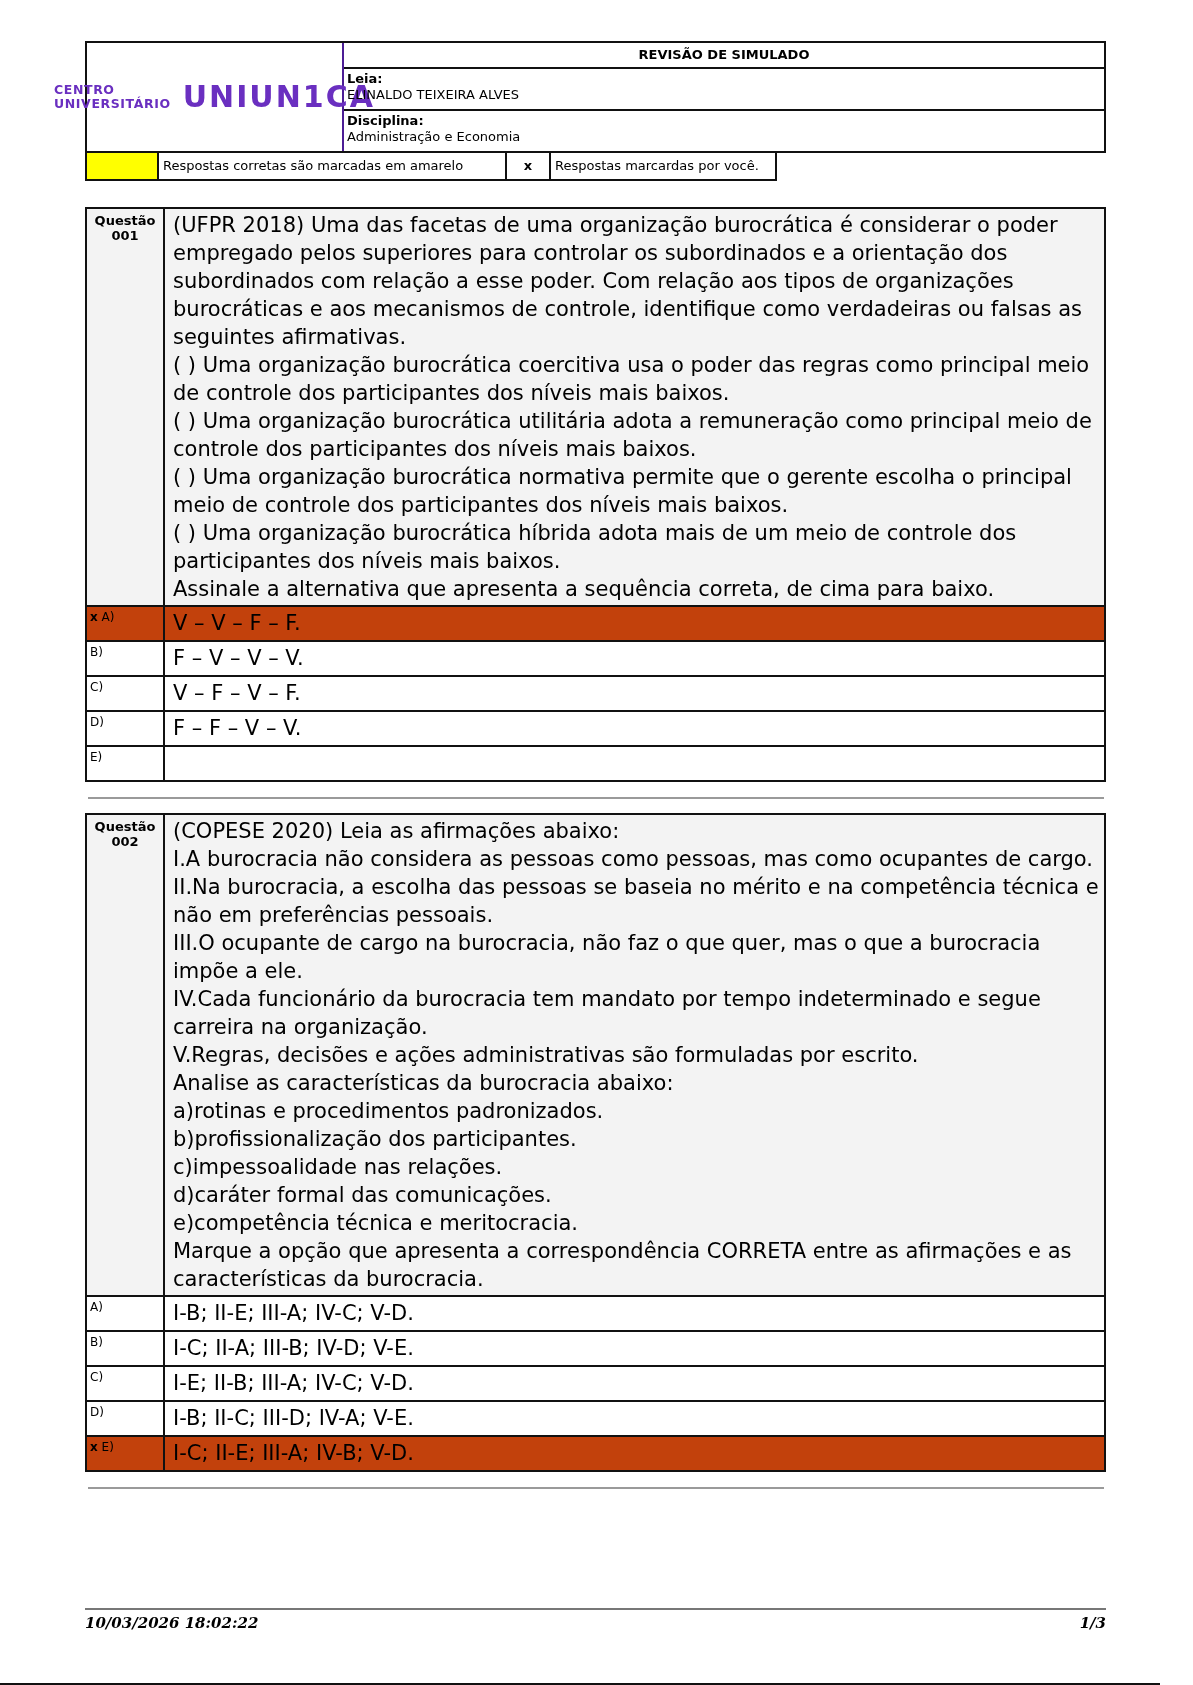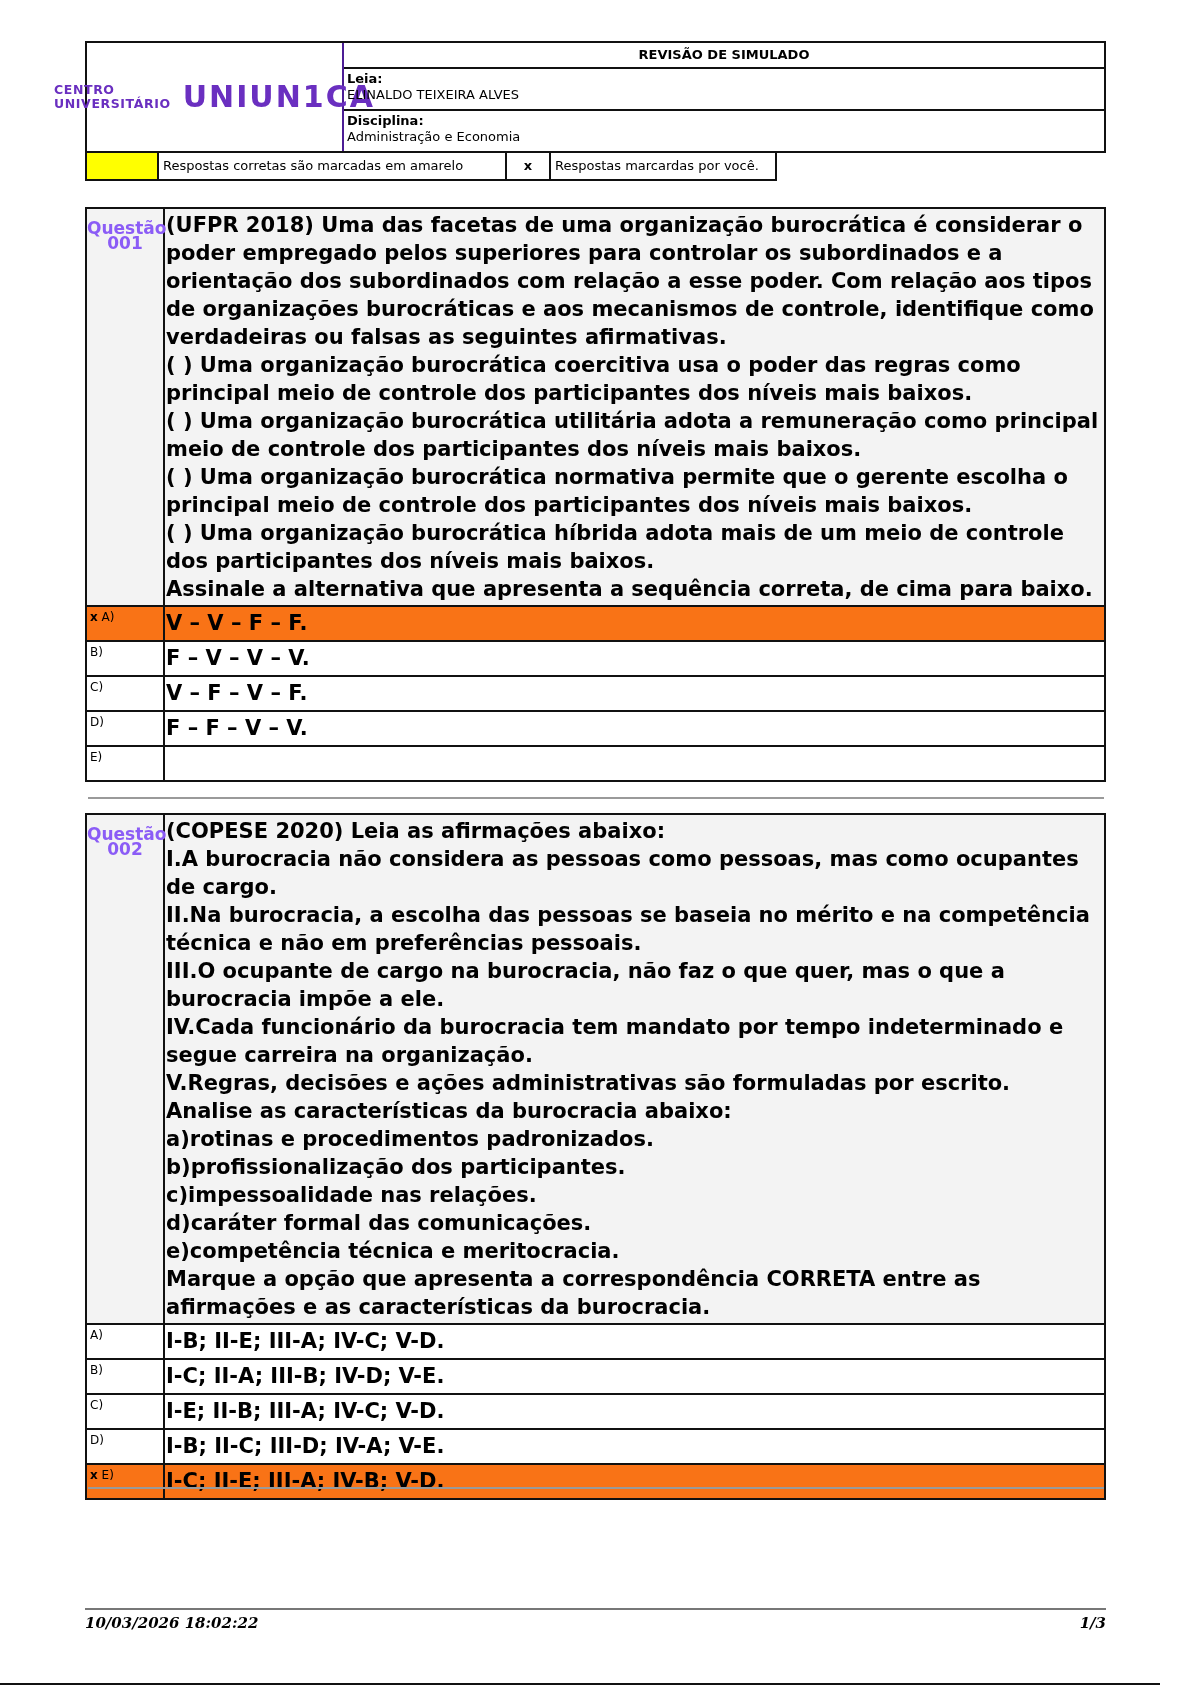--- a/index.html
+++ b/index.html
@@ -33,31 +33,31 @@
   .lg-x { width: 44px; text-align: center; font-weight: bold; font-size: 12px; }
   .lg-mine { width: 224px; }
 
   
   .question { position: absolute; left: 85px; width: 1021px; border: 2px solid #111;
               box-sizing: border-box; }
   .q-row { display: flex; border-top: 2px solid #111; }
   .q-row:first-child { border-top: none; }
   .q-label { width: 78px; border-right: 2px solid #111; box-sizing: border-box;
              flex-shrink: 0; }
-  .q-body { flex: 1; padding: 2px 2px 2px 1px; font-weight: bold; }
+  .q-body { flex: 1; padding: 2px 2px 2px 8px; }
   .stem { background: #f3f3f3; }
-  .stem .q-label { text-align: center; color: #8b5cf6; font-weight: bold;
-                   font-size: 17px; line-height: 15px; padding-top: 12px; }
+  .stem .q-label { text-align: center; color: #000000; font-weight: bold;
+                   font-size: 13px; line-height: 15px; padding-top: 4px; }
   .stem .q-body { font-size: 21px; line-height: 28px; }
   .stem p { margin: 0; }
   .opt { height: 35px; box-sizing: border-box; }
   .opt .q-label { font-size: 12px; padding: 3px 0 0 3px; line-height: 14px; }
   .opt .q-label b { font-weight: bold; }
   .opt .q-body { font-size: 21px; line-height: 30px; padding-top: 1px; }
-  .opt.correct { background: #f97316; }
+  .opt.correct { background: #c2410c; }
 
   .rule { position: absolute; left: 88px; width: 1016px; height: 0;
           border-top: 2px solid #9a9a9a; }
 
   
   .footer-rule { position: absolute; left: 85px; top: 1608px; width: 1021px;
                  border-top: 2px solid #777; }
   .footer { position: absolute; left: 85px; top: 1614px; width: 1021px; display: flex;
             justify-content: space-between; font-family: "DejaVu Serif", serif;
             font-style: italic; font-weight: bold; font-size: 15px; }

